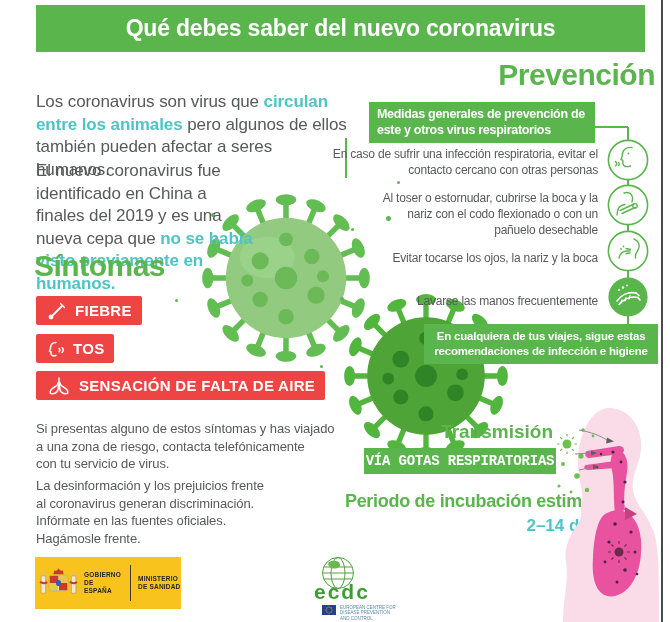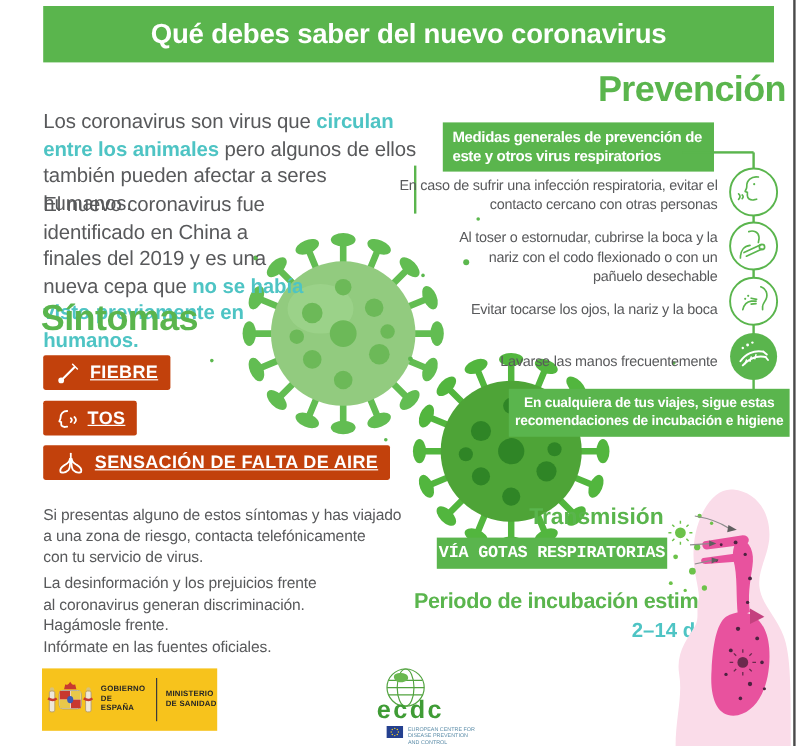--- a/index.html
+++ b/index.html
@@ -13,23 +13,23 @@
   
   .para{color:#58595b;font-size:17px;line-height:1.33;letter-spacing:-0.1px;}
   .p1{left:36px;top:91px;width:312px;}
   .p2{left:36px;top:160px;width:222px;}
   .teal{color:#4ec4c4;font-weight:bold;}
   
   .h-green{color:#5ab54d;font-weight:bold;font-size:30px;letter-spacing:-0.5px;}
   .sintomas-h{left:34px;top:249px;}
   .prevencion-h{left:345px;top:58px;width:310px;text-align:right;}
   
-  .pill{left:36px;display:inline-flex;align-items:center;gap:7px;background:#c2410c;
+  .pill{left:36px;display:inline-flex;align-items:center;gap:7px;background:#ef4444;
         color:#fff;height:29px;padding:0 10px;border-radius:2px;font-size:15px;
-        font-weight:bold;letter-spacing:0.3px;text-decoration:underline;}
+        font-weight:bold;letter-spacing:0.3px;}
   
   .gbox{background:#5ab54d;color:#fff;font-weight:bold;box-sizing:border-box;}
   .measures-box{left:345px;top:102px;width:226px;padding:5px 8px;font-size:12.5px;
                 line-height:1.25;letter-spacing:-0.3px;margin-left:24px;}
   .travel-box{left:424px;top:324px;width:234px;padding:5px 4px;font-size:11.5px;
               line-height:1.3;text-align:center;letter-spacing:-0.2px;}
   .via-box{left:364px;top:448px;width:192px;height:26px;line-height:26px;
            text-align:center;font-size:14px;letter-spacing:-0.2px;font-family:Liberation Mono, monospace;}
   
   .gline{background:#5ab54d;}
@@ -251,21 +251,21 @@
       <path d="M10,25 C14,19 21,15.5 29,17"></path>
       <path d="M12,28.5 C17,23 24,20 31,21.5"></path>
       <path d="M29,17 L32,19.5 M31,21.5 L33,24"></path>
       <path d="M15,24 L14,27 M19,21.5 L18,25 M23,19.5 L22,23" stroke-width="1.2"></path>
     </g>
     <circle cx="12" cy="14" r="1" fill="#fff"></circle>
     <circle cx="16" cy="11.5" r="1.2" fill="#fff"></circle>
     <circle cx="20" cy="9.5" r="1" fill="#fff"></circle>
   </svg>
 
-  <div class="abs gbox travel-box">En cualquiera de tus viajes, sigue estas recomendaciones de incubación e higiene</div>
+  <div class="abs gbox travel-box">En cualquiera de tus viajes, sigue estas recomendaciones de infección e higiene</div>
 
   <div class="abs transmision-h">Transmisión</div>
   <div class="abs gbox via-box">VÍA GOTAS RESPIRATORIAS</div>
   <div class="abs periodo-wrap">
     <div class="periodo-l1">Periodo de incubación estimado</div>
     <div class="periodo-l2">2–14 días</div>
   </div>
 
   <svg class="abs" style="left:553px;top:402px;width:112px;height:220px;" viewBox="0 0 112 220">
     <path d="M58,6 C78,8 90,26 88,48 C86,64 78,74 80,88 C82,102 94,112 100,128 C106,144 106,170 106,220 L10,220 C10,196 16,178 13,160 C10,142 20,130 26,120 C30,114 27,106 29,98 C31,90 24,76 25,56 C26,30 40,4 58,6 Z" fill="#fadce9"></path>
@@ -321,22 +321,22 @@
   </svg>
 
   <div class="abs advice adv1">
     <div>Si presentas alguno de estos síntomas y has viajado</div>
     <div>a una zona de riesgo, contacta telefónicamente</div>
     <div>con tu servicio de virus.</div>
   </div>
   <div class="abs advice adv2">
     <div>La desinformación y los prejuicios frente</div>
     <div>al coronavirus generan discriminación.</div>
+    <div>Infórmate en las fuentes oficiales.</div>
     <div>Hagámosle frente.</div>
-    <div>Infórmate en las fuentes oficiales.</div>
   </div>
 
   <div class="abs gob-logo">
     <svg width="42" height="36" viewBox="0 0 40 34" style="margin-left:3px;">
       <circle cx="5.2" cy="8.8" r="1.8" fill="#d8c27a"></circle>
       <circle cx="34.8" cy="8.8" r="1.8" fill="#d8c27a"></circle>
       <rect x="3" y="10" width="4.5" height="17" rx="1.5" fill="#efe8d8" stroke="#b9a06a" stroke-width="0.8"></rect>
       <rect x="32.5" y="10" width="4.5" height="17" rx="1.5" fill="#efe8d8" stroke="#b9a06a" stroke-width="0.8"></rect>
       <path d="M15,8.5 L25,8.5 L24,4.5 C22,6 21,4 20,2.5 C19,4 18,6 16,4.5 Z" fill="#c8392f"></path>
       <rect x="11" y="9.5" width="18" height="15" rx="3" fill="#fff" stroke="#8a8a8a" stroke-width="0.6"></rect>

